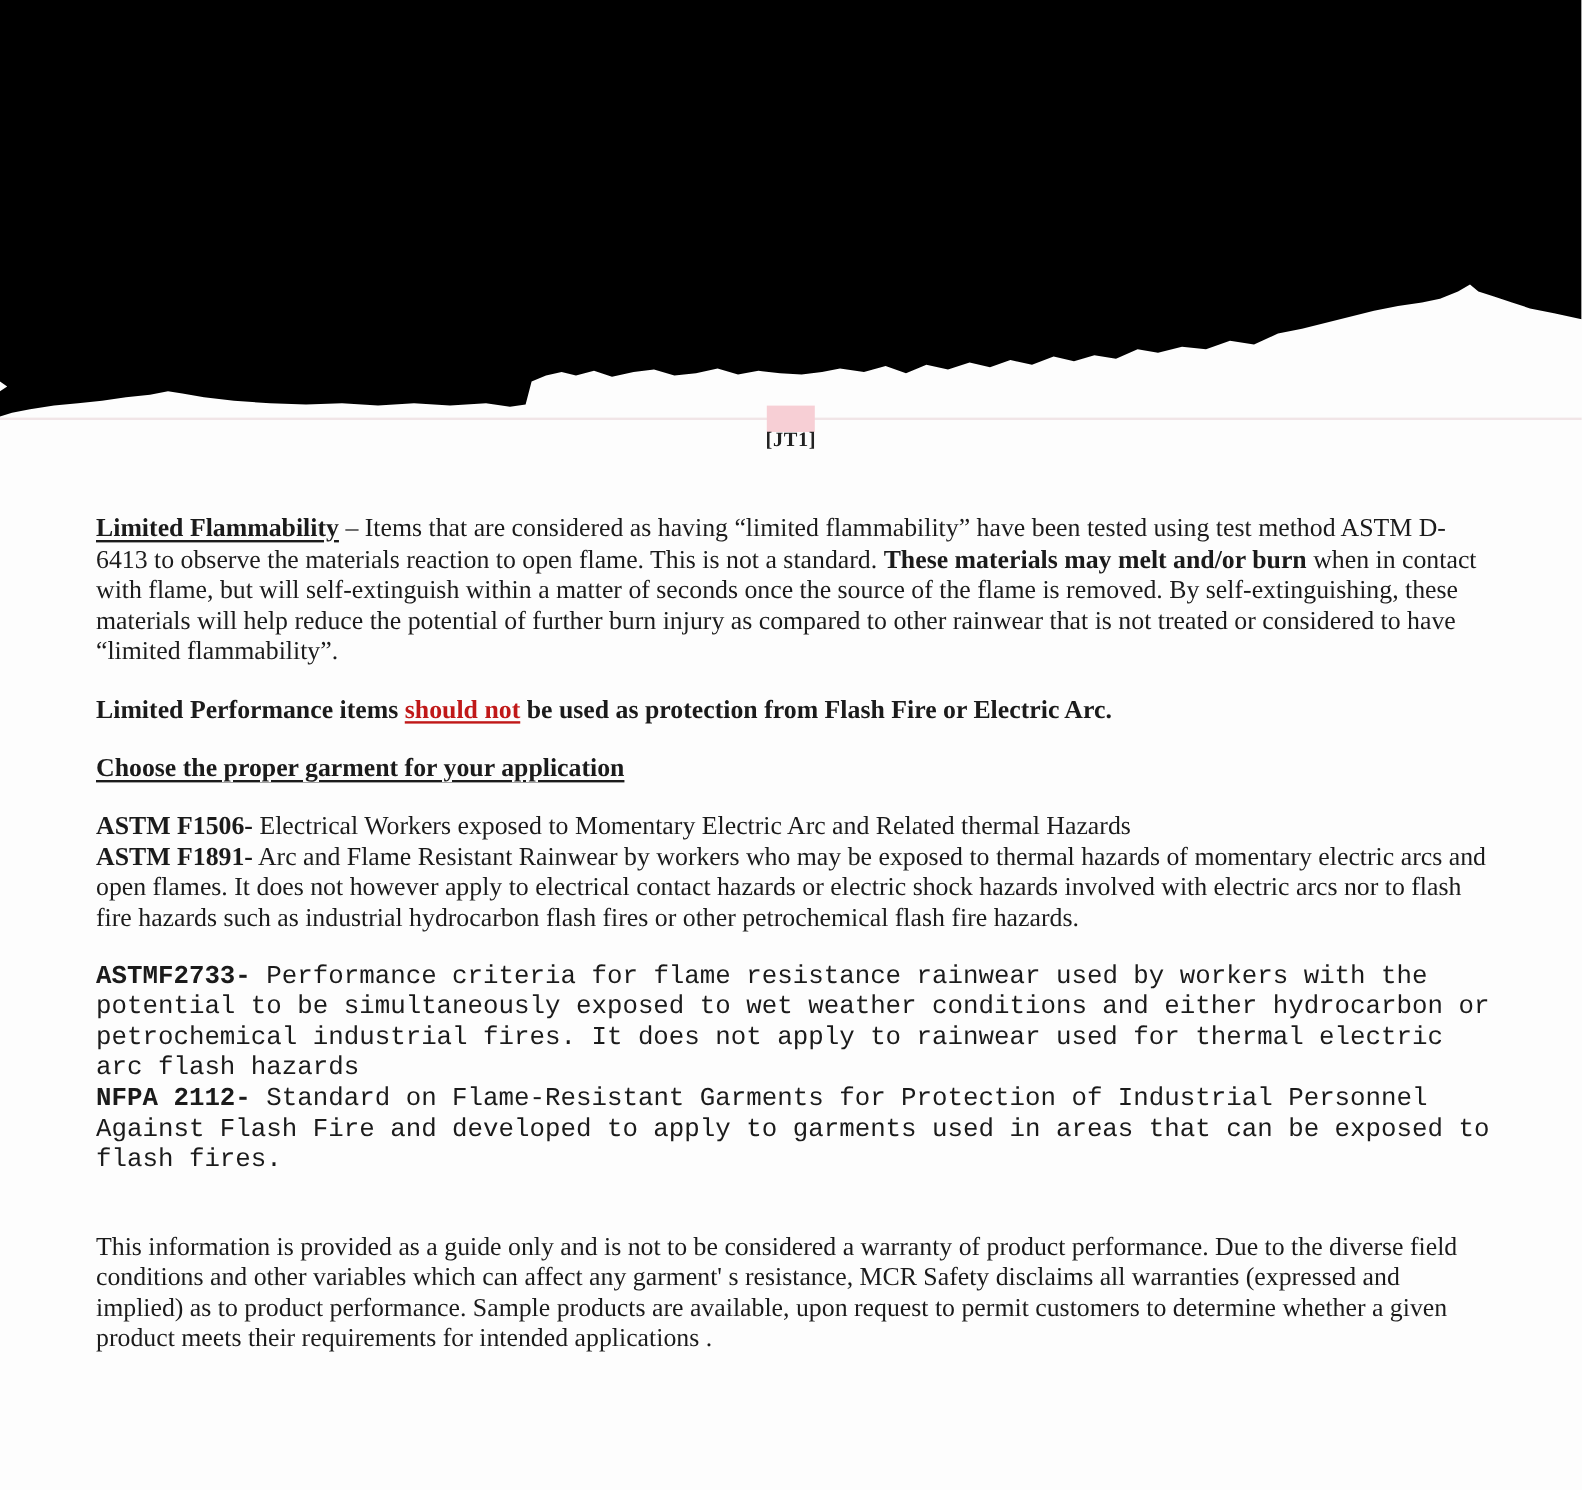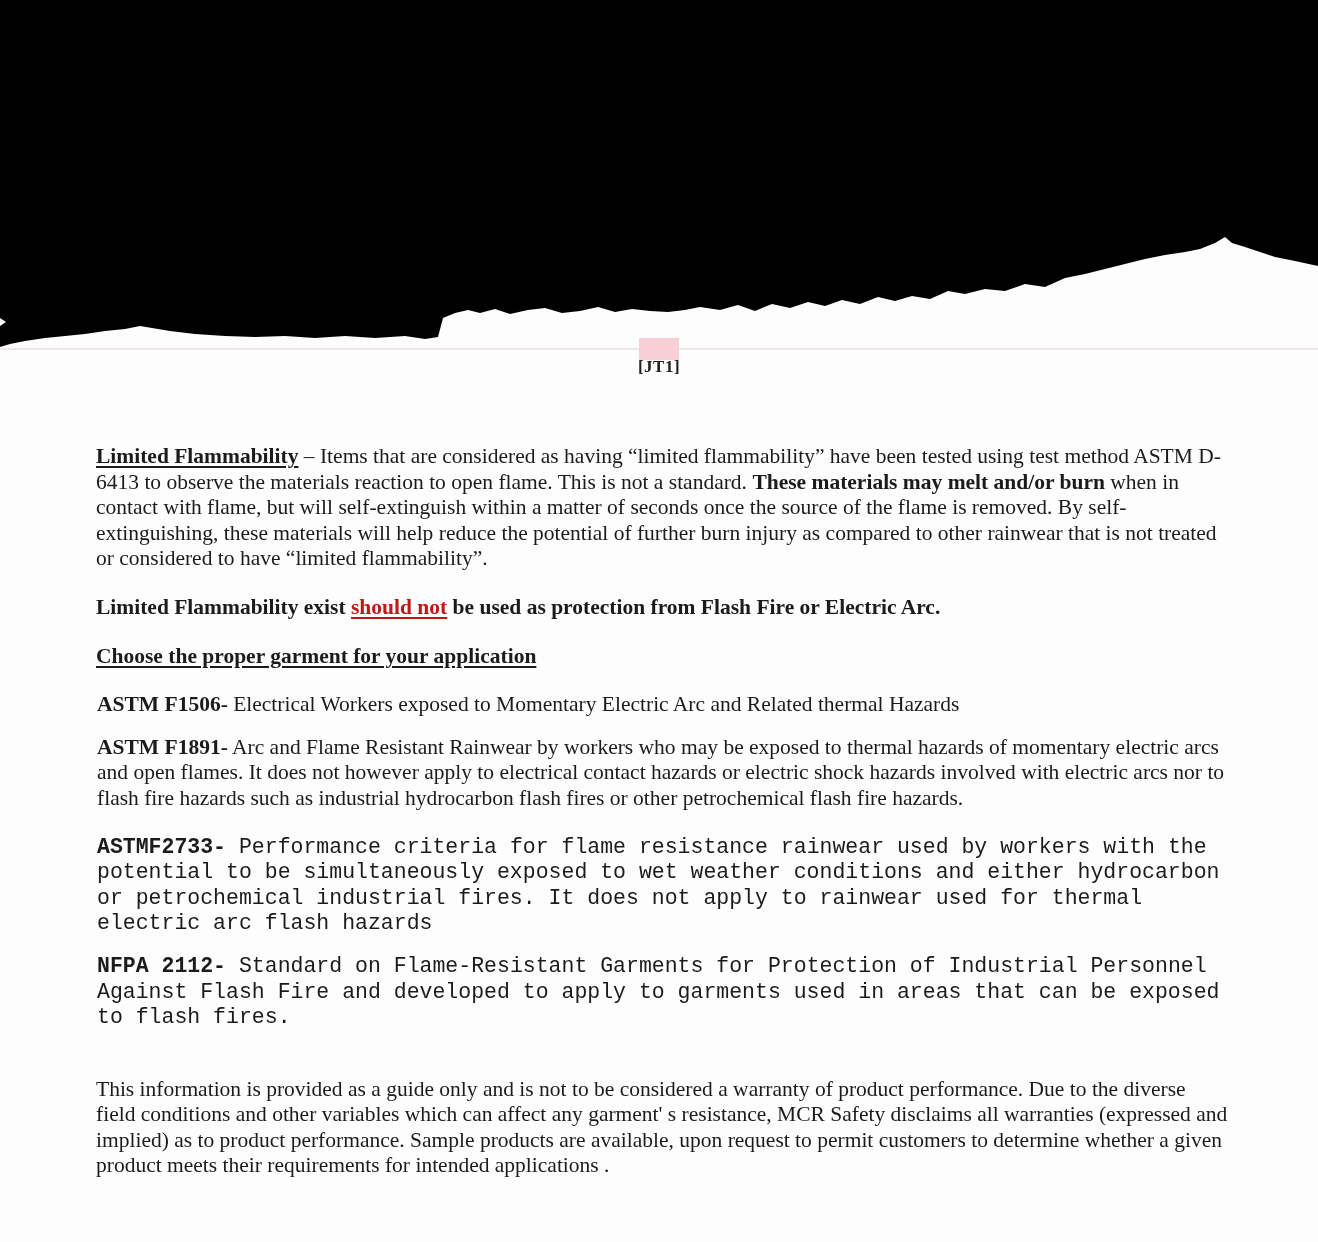--- a/index.html
+++ b/index.html
@@ -16,49 +16,49 @@
     font-family:"Liberation Serif", serif;
     color:var(--text);
   }
   .torn{position:absolute;top:0;left:0;display:block;}
   .divider{position:absolute;top:348px;left:0;width:1318px;height:2px;background:var(--divider);}
   .hl{position:absolute;top:338px;left:639px;width:40px;height:22px;background:var(--highlight-pink);}
   .ann{position:absolute;top:357px;left:618px;width:82px;text-align:center;
        font-size:17px;font-weight:600;letter-spacing:0.5px;color:#222;}
   .content{position:absolute;top:428px;left:80px;width:1164px;
            font-size:21.5px;line-height:25.6px;text-align:left;}
-  .content p{margin:16px;}
+  .content p{margin:0;}
   .para{margin-bottom:23px !important;}
   .para-lg{margin-bottom:46px !important;font-family:Liberation Mono, monospace;}
   b,.b{font-weight:bold;}
   .u{text-decoration:underline;text-decoration-thickness:2px;text-underline-offset:3px;}
   .red{color:var(--accent-red);}
   .red-u{color:var(--accent-red);text-decoration:underline;text-decoration-color:var(--accent-red);
          text-decoration-thickness:2px;text-underline-offset:3px;}
-  .group p{margin:17px;}
+  .group p{margin:0;}
 </style>
 </head>
 <body>
 
 <svg class="torn" width="1318" height="360" viewBox="0 0 1318 360" aria-hidden="true">
   <path fill="#000000" d="M0,0 H1318 V266
        L1295,261 1275,257 1260,252 1245,247 1232,243 1225,237 1215,243 1200,249 1185,252 1165,255 1145,259 1125,264 1105,269 1085,274 1065,278 1045,287 1025,284 1005,291 985,289 965,294 948,291 930,299 912,296 895,301 878,297 860,304 842,300 825,306 808,302 790,308 772,304 755,311 738,305 720,310 700,307 685,310 668,312 650,311 632,309 615,312 598,307 580,311 562,313 545,308 528,310 510,314 495,309 480,313 468,310 455,313 443,318 438,337 425,339 405,336 375,338 345,336 315,338 285,336 255,337 225,336 195,334 170,331 152,328 140,326 125,329 105,331 85,334 65,336 45,338 25,341 10,344 0,347
        L0,326 6,322 0,318 Z"></path>
 </svg>
 
 <div class="divider"></div>
 
 <div class="hl"></div>
 <div class="ann">[JT1]</div>
 
 <div class="content">
 
   <p class="para"><span class="b u">Limited Flammability</span><span> – Items that are considered as having “limited flammability” have been tested using test method ASTM D-6413 to observe the materials reaction to open flame. This is not a standard. </span><span class="b">These materials may melt and/or burn</span><span> when in contact with flame, but will self-extinguish within a matter of seconds once the source of the flame is removed. By self-extinguishing, these materials will help reduce the potential of further burn injury as compared to other rainwear that is not treated or considered to have “limited flammability”.</span></p>
 
-  <p class="para b"><span>Limited Flammability exist </span><span class="red-u">should not</span><span> be used as protection from Flash Fire or Electric Arc</span><span>.</span></p>
+  <p class="para b"><span>Limited Performance items </span><span class="red-u">should not</span><span> be used as protection from Flash Fire or Electric Arc</span><span>.</span></p>
 
   <p class="para b u">Choose the proper garment for your application</p>
 
 
   <div class="group para">
     <p><span class="b">ASTM F1506-</span><span> Electrical Workers exposed to Momentary Electric Arc and Related thermal Hazards</span></p>
     <p><span class="b">ASTM F1891-</span><span> Arc and Flame Resistant Rainwear by workers who may be exposed to thermal hazards of momentary electric arcs and open flames. It does not however apply to electrical contact hazards or electric shock hazards involved with electric arcs nor to flash fire hazards such as industrial hydrocarbon flash fires or other petrochemical flash fire hazards.</span></p>
   </div>
 
   <div class="group para-lg">

